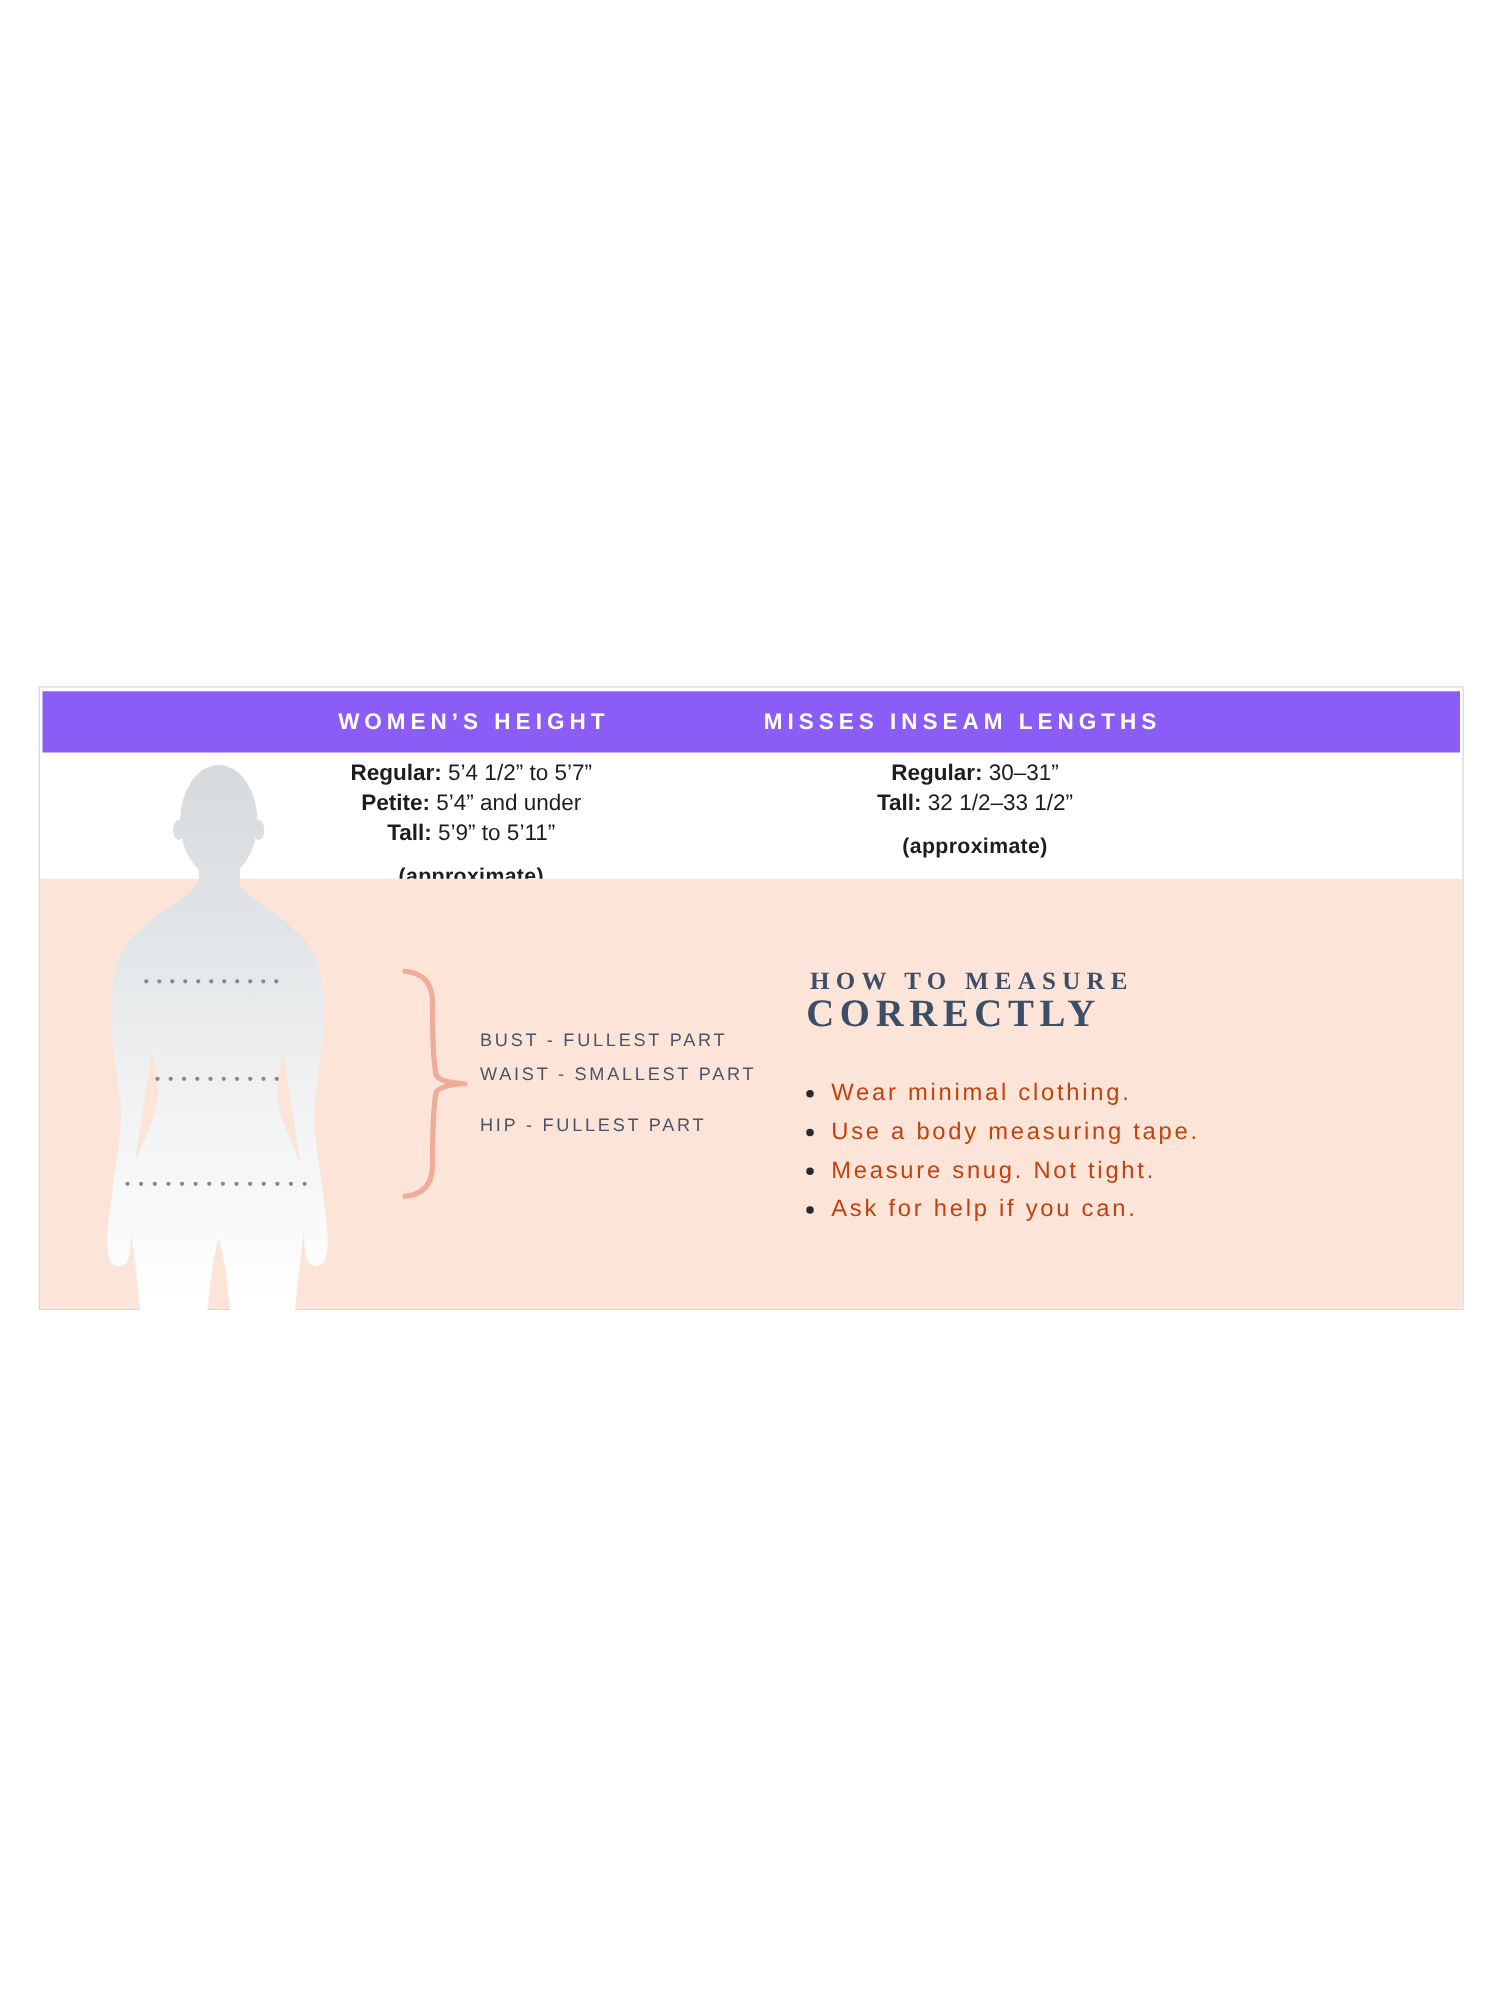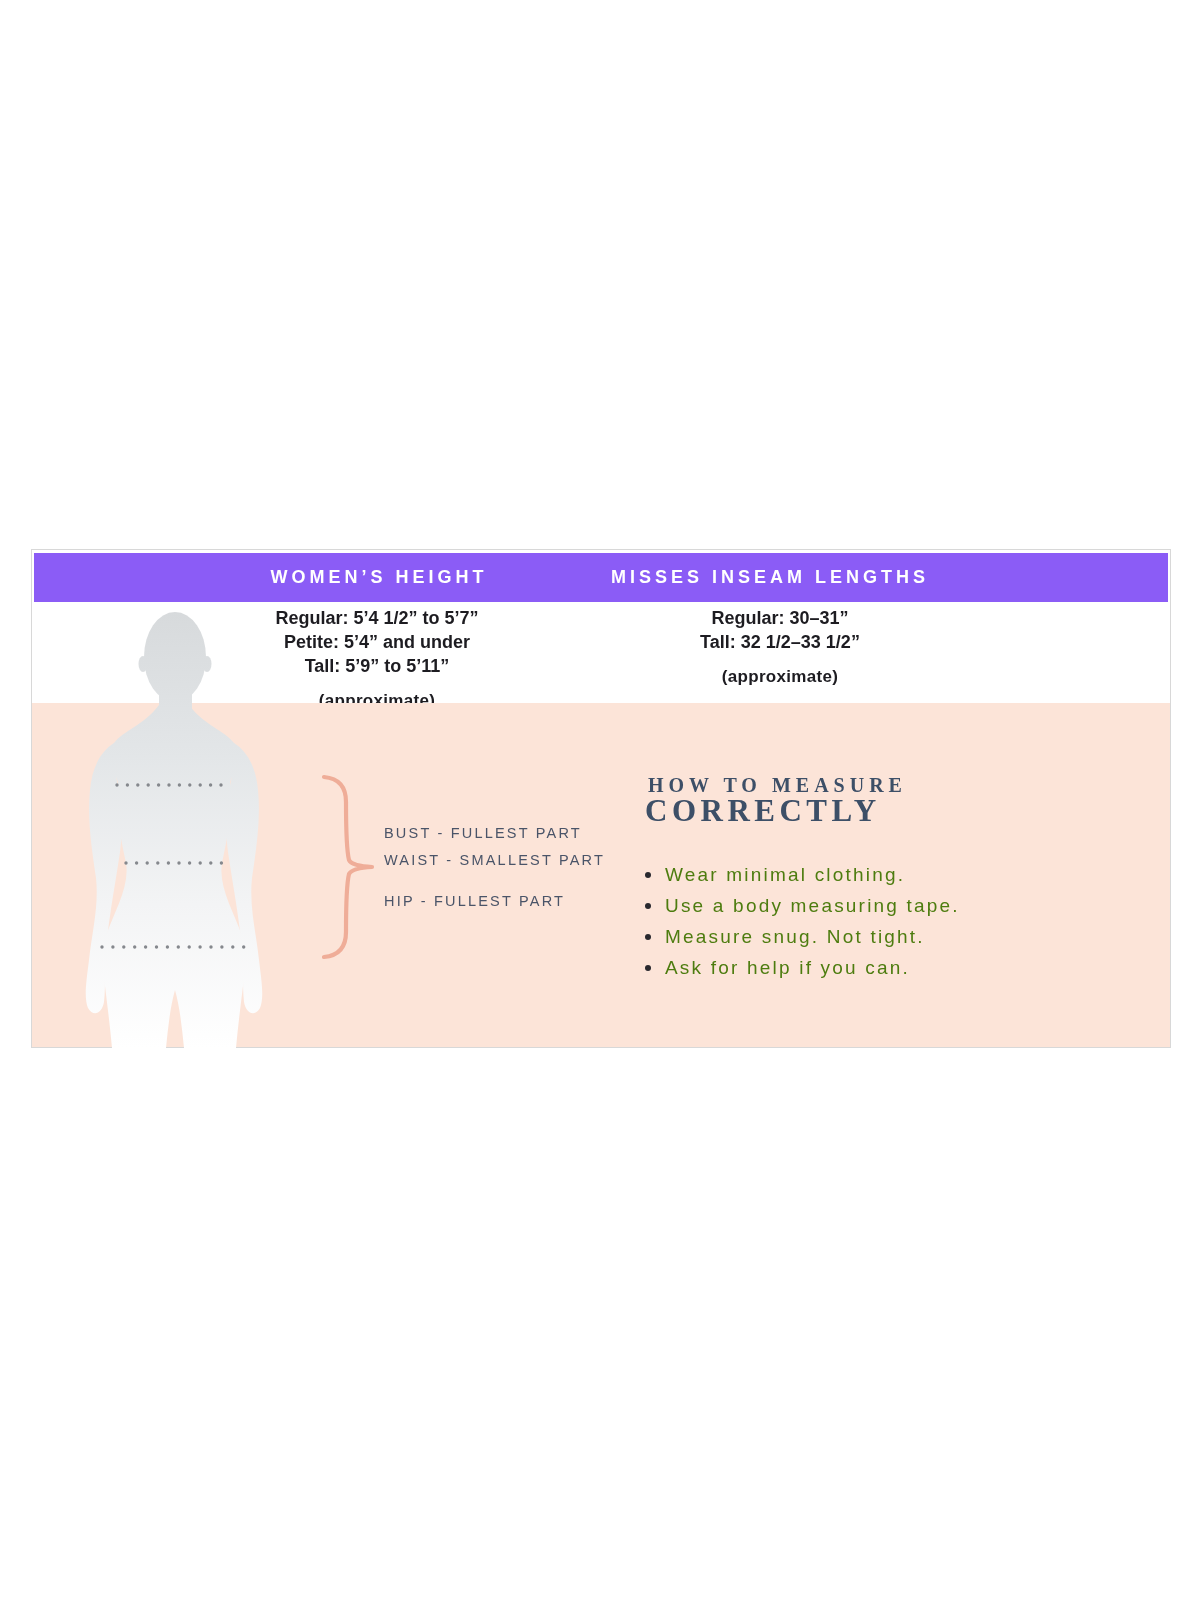--- a/index.html
+++ b/index.html
@@ -25,21 +25,21 @@
   .header-title.t2 { left: 536px; width: 400px; }
 
   
   .spec-col {
     position: absolute; top: 56px; width: 400px; text-align: center;
     color: #1d1c21; font-size: 18px; line-height: 24px; white-space: nowrap;
   }
   .spec-col.c1 { left: 145px; }
   .spec-col.c2 { left: 548px; }
   .spec-col .lbl { font-weight: 700; margin-right: 5px; }
-  .spec-col .val { font-weight: 700; }
+  .spec-col .val { font-weight: 400; }
   .spec-col .note { font-size: 17px; line-height: 15px; font-weight: 700; letter-spacing: .3px; margin-top: 15px; }
 
   
   .pink-panel { position: absolute; left: 0; right: 0; top: 153px; bottom: 0; background: #fce4d8; }
 
   
   .figure-svg { position: absolute; left: 8px; top: 50px; width: 270px; height: 448px; }
   .brace-svg  { position: absolute; left: 288px; top: 222px; width: 60px; height: 190px; }
 
   
@@ -60,21 +60,21 @@
   .howto-line2 {
     position: absolute; left: 613px; top: 243px;
     font-family: "Liberation Serif", "DejaVu Serif", serif;
     font-weight: 700; font-size: 31px; letter-spacing: 4.5px; color: #3d4f67; white-space: nowrap;
   }
 
   
   .howto-list { position: absolute; left: 613px; top: 309px; list-style: none; }
   .howto-list li {
     display: flex; align-items: center; height: 31px;
-    font-size: 19px; letter-spacing: 2.2px; color: #4d7c0f; white-space: nowrap;
+    font-size: 19px; letter-spacing: 2.2px; color: #c2410c; white-space: nowrap;
   }
   .bullet-dot {
     display: inline-block; width: 6px; height: 6px; border-radius: 50%;
     background: #29282e; margin-right: 14px; flex: 0 0 auto;
   }
 </style>
 </head>
 <body>
 
 <div class="canvas">

